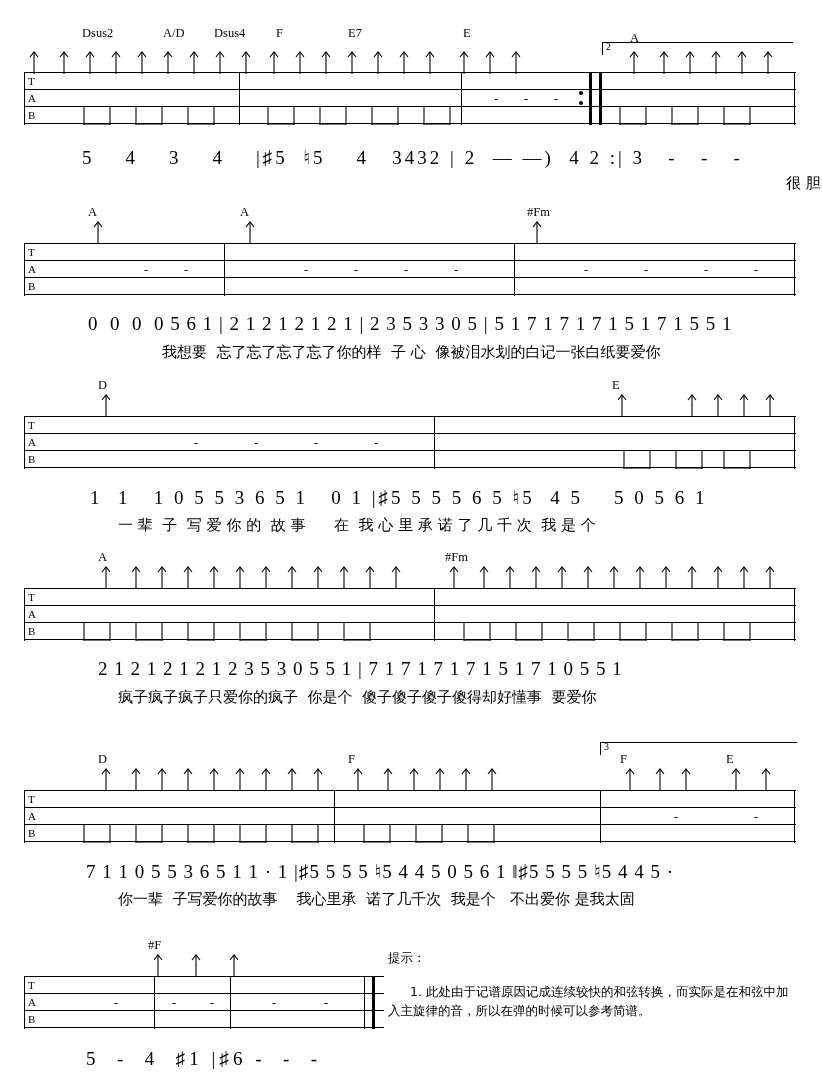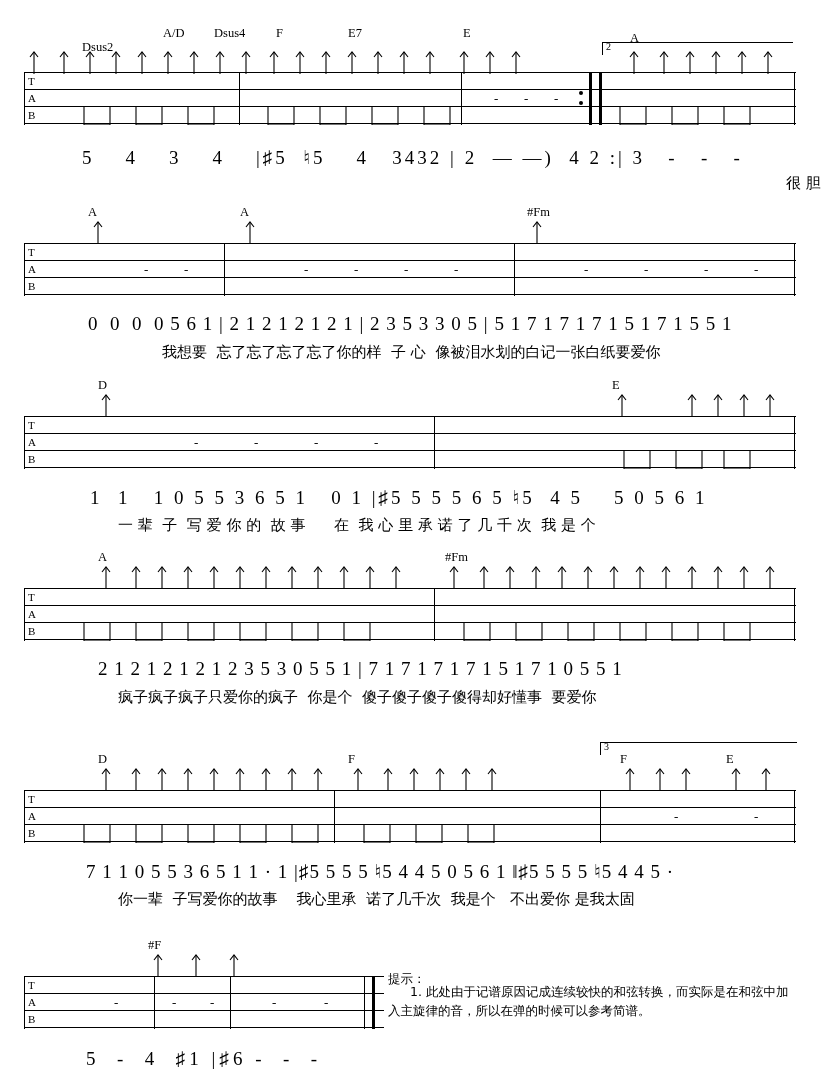--- a/index.html
+++ b/index.html
@@ -24,21 +24,21 @@
   .tip{position:absolute;font-size:12.5px;font-family:"DejaVu Sans",sans-serif;line-height:1.55;}
   .repeat-dots{position:absolute;width:5px;}
   .repeat-dots i{display:block;width:4px;height:4px;background:#000;border-radius:50%;margin:6px 0;}
 </style>
 </head>
 <body>
 
 <div class="sheet">
 
   <div class="system" style="top:26px;">
-    <div class="chord" style="left:82px;top:0px;margin-top:14px;">Dsus2</div>
+    <div class="chord" style="left:82px;top:0px;">Dsus2</div>
     <div class="chord" style="left:163px;top:0px;">A/D</div>
     <div class="chord" style="left:214px;top:0px;">Dsus4</div>
     <div class="chord" style="left:276px;top:0px;">F</div>
     <div class="chord" style="left:348px;top:0px;">E7</div>
     <div class="chord" style="left:463px;top:0px;">E</div>
     <div class="chord" style="left:630px;top:5px;">A</div>
 
     <div class="ending" style="left:602px;top:16px;width:190px;">
       <span>2</span>
     </div>
@@ -503,16 +503,16 @@
           <text x="148" y="30">-</text>
           <text x="186" y="30">-</text>
           <text x="248" y="30">-</text>
           <text x="300" y="30">-</text>
       </svg>
     </div>
 
     <div class="numrow" style="top:110px;left:86px;letter-spacing:4px;">5  -  4  ♯1 |♯6 -  -  -</div>
   </div>
 
-  <div class="tip" style="left:388px;top:969px;">提示：</div>
+  <div class="tip" style="left:388px;top:948px;">提示：</div>
   <div class="tip" style="left:388px;top:982px;width:412px;text-indent:22px;">1. 此处由于记谱原因记成连续较快的和弦转换，而实际是在和弦中加入主旋律的音，所以在弹的时候可以参考简谱。</div>
 
 </div>
 
 </body></html>

